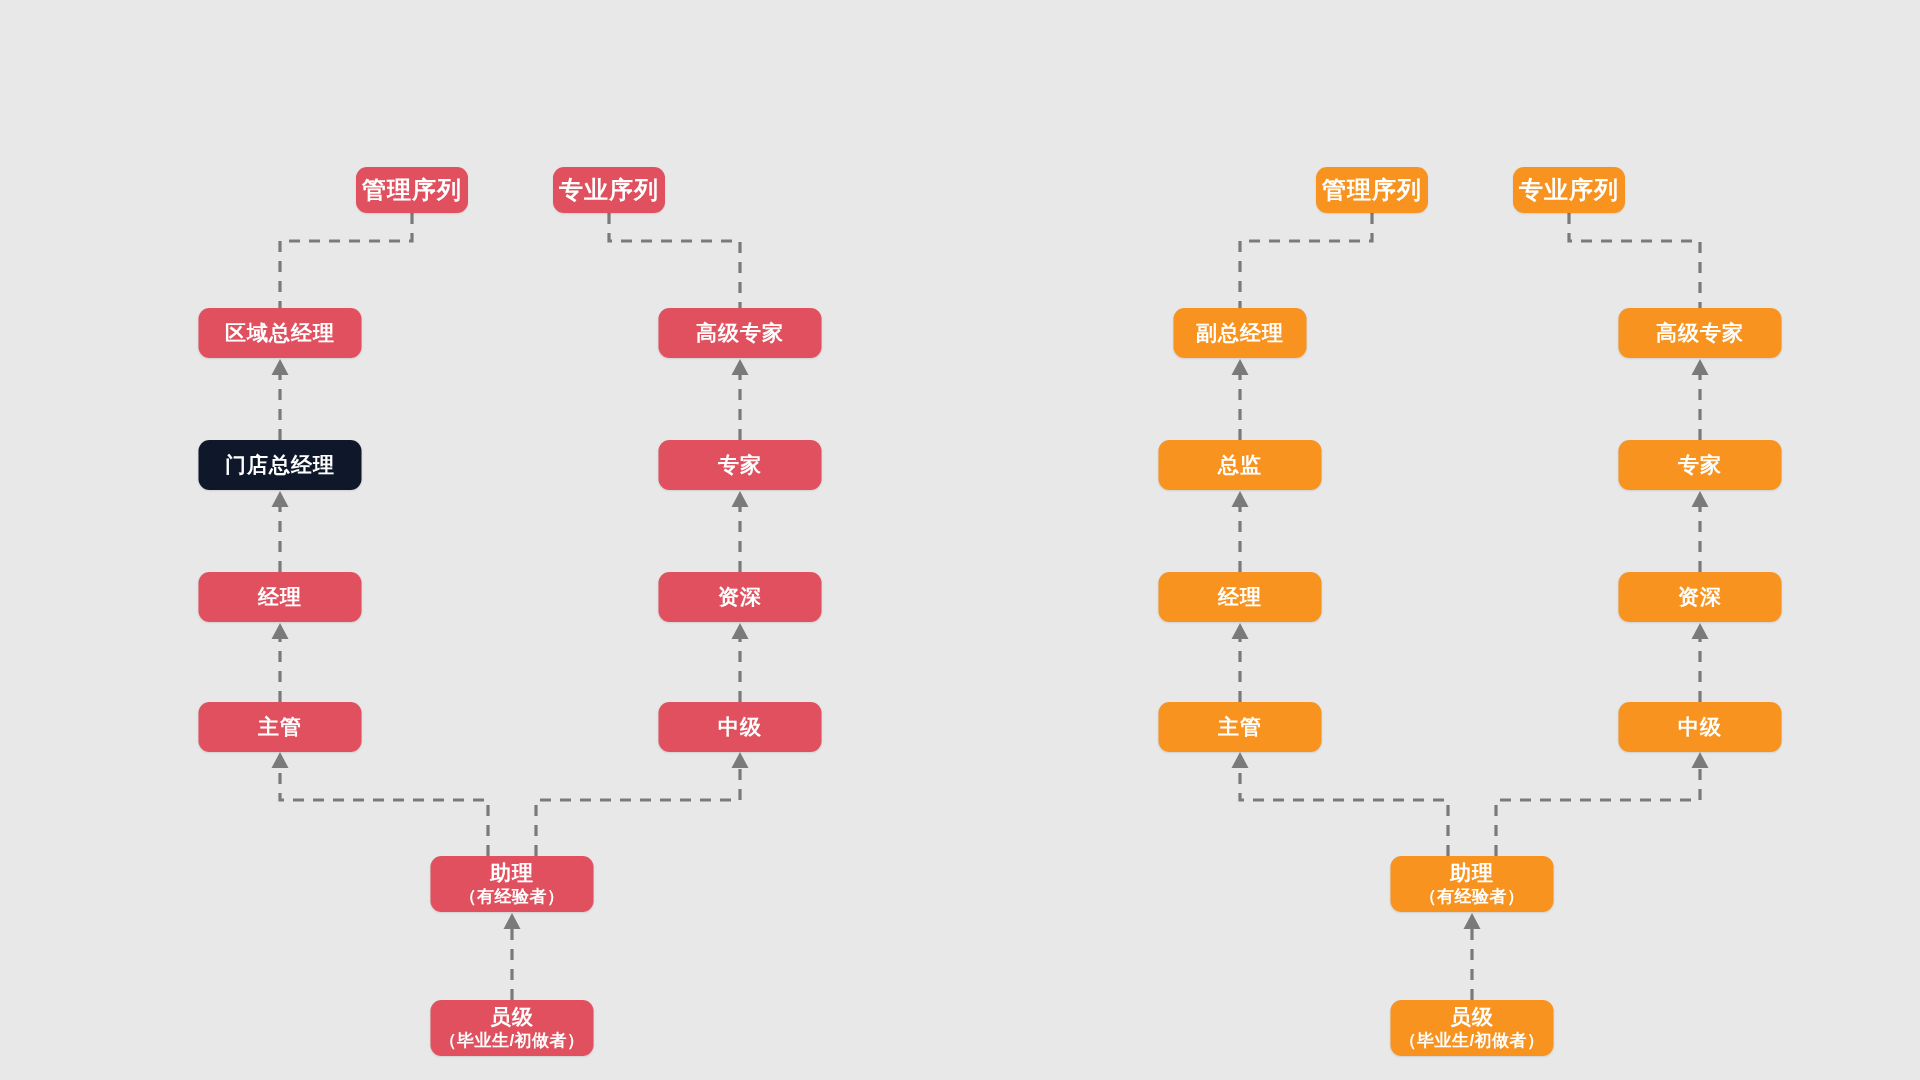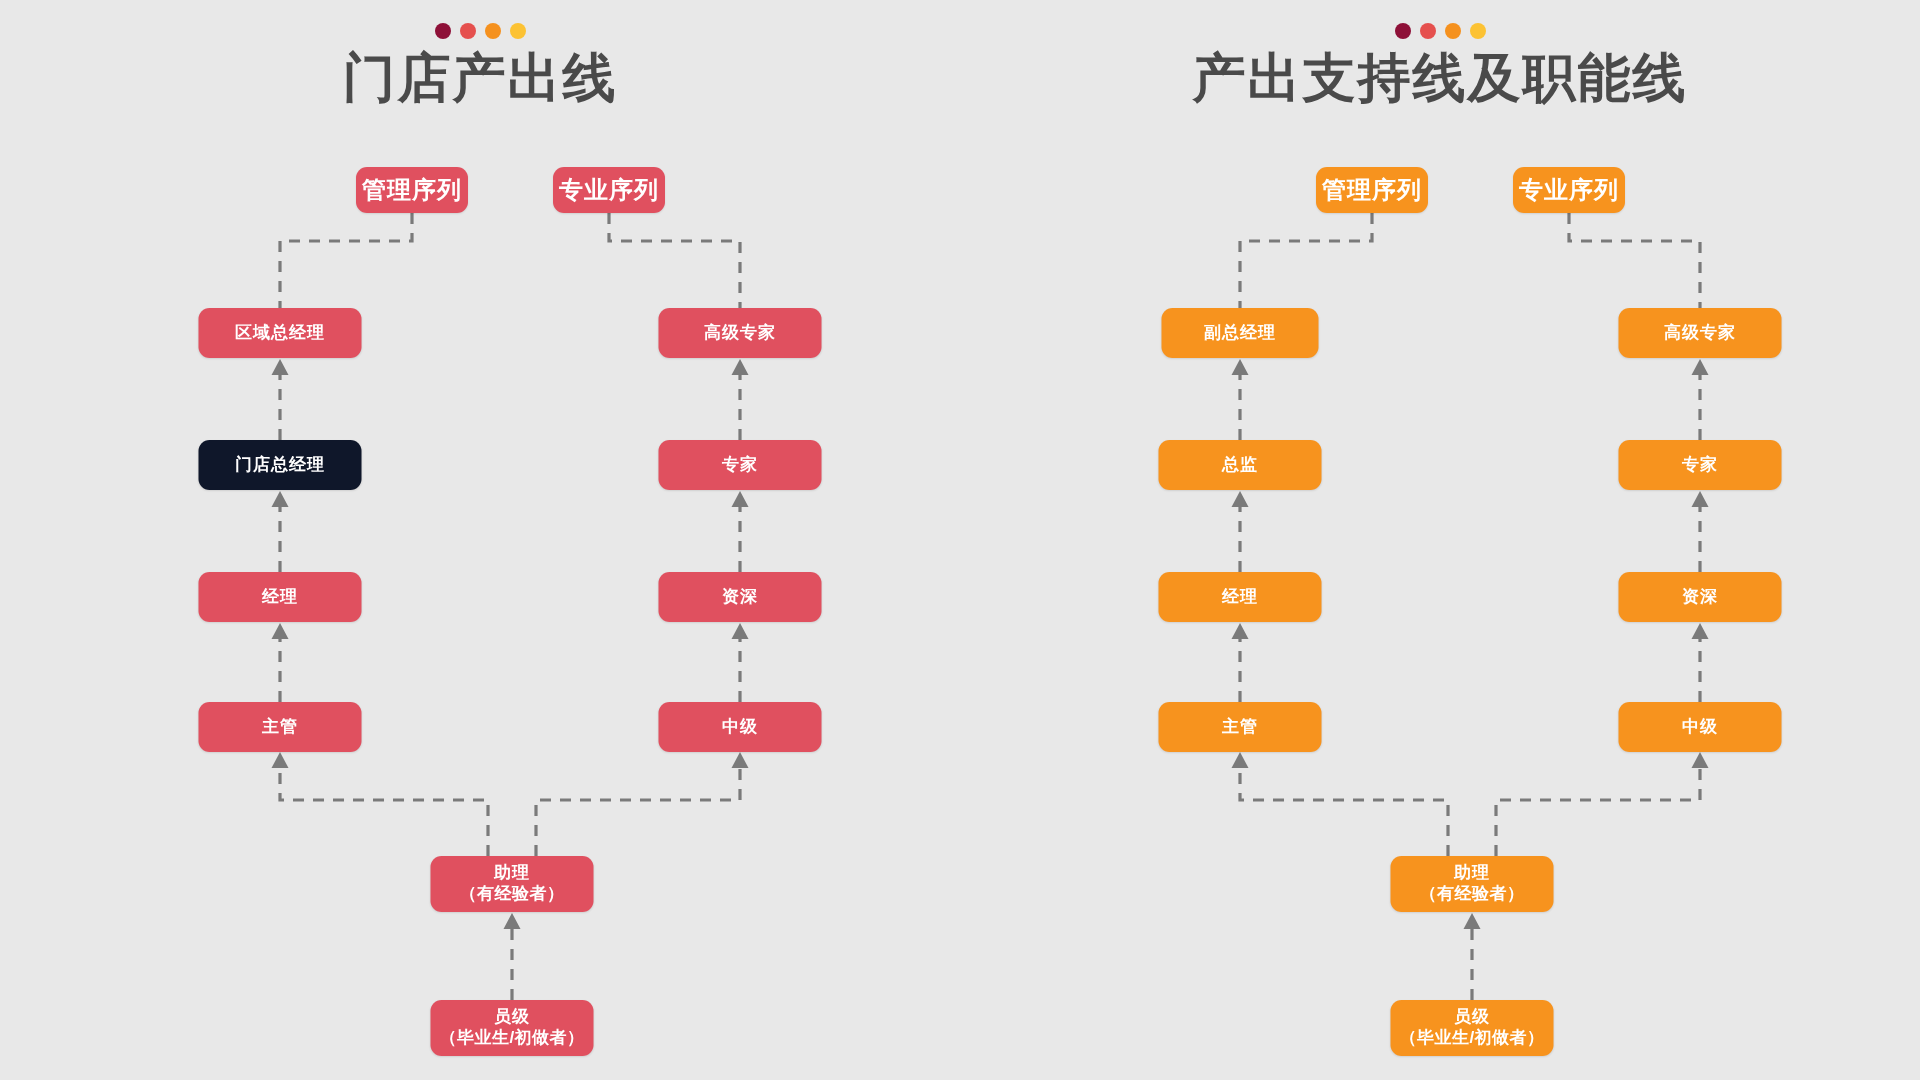--- a/index.html
+++ b/index.html
@@ -78,21 +78,21 @@
     flex-direction: column;
     align-items: center;
     justify-content: center;
     text-align: center;
     font-weight: bold;
     box-shadow: 0 1px 2px rgba(0,0,0,0.10);
     transform: translateX(-50%);
     white-space: nowrap;
   }
   .node .main-line {
-    font-size: 17px;
+    font-size: 21px;
     line-height: 1.18;
     letter-spacing: 1px;
   }
   .node .sub-line {
     font-size: 17px;
     line-height: 1.2;
     letter-spacing: 0.5px;
     margin-top: 1px;
   }
 
@@ -112,29 +112,20 @@
 
   
 </style>
 </head>
 <body>
 
 <div class="page">
 
   <section class="panel" id="panel-left">
 
-    <div class="title-block">
-      <div class="dot-row">
-        <span class="dot" style="background: rgb(142, 16, 56);"></span>
-        <span class="dot" style="background: rgb(229, 80, 78);"></span>
-        <span class="dot" style="background: rgb(245, 145, 30);"></span>
-        <span class="dot" style="background: rgb(252, 194, 51);"></span>
-      </div>
-      <h1 class="panel-title">门店产出线</h1>
-    </div>
 
     <svg class="wires" viewBox="0 0 960 1080" width="960" height="1080">
         <path d="M 412 213 V 241 H 280 V 308" fill="none" stroke="#7a7a7a" stroke-width="3.2" stroke-dasharray="11 9" stroke-linecap="butt"></path>
         <path d="M 609 213 V 241 H 740 V 308" fill="none" stroke="#7a7a7a" stroke-width="3.2" stroke-dasharray="11 9" stroke-linecap="butt"></path>
         <path d="M 280 440 V 373" fill="none" stroke="#7a7a7a" stroke-width="3.2" stroke-dasharray="11 9" stroke-linecap="butt"></path>
         <polygon points="280,359 271.5,375 288.5,375" fill="#7a7a7a"></polygon>
         <path d="M 280 572 V 505" fill="none" stroke="#7a7a7a" stroke-width="3.2" stroke-dasharray="11 9" stroke-linecap="butt"></path>
         <polygon points="280,491 271.5,507 288.5,507" fill="#7a7a7a"></polygon>
         <path d="M 280 702 V 637" fill="none" stroke="#7a7a7a" stroke-width="3.2" stroke-dasharray="11 9" stroke-linecap="butt"></path>
         <polygon points="280,623 271.5,639 288.5,639" fill="#7a7a7a"></polygon>
@@ -189,29 +180,20 @@
         </div>
         <div class="node two-line" style="left: 512px; top: 1000px; background: rgb(224, 80, 95); width: 163px;">
           <div class="main-line">员级</div>
           <div class="sub-line">（毕业生/初做者）</div>
         </div>
       </div>
   </section>
 
   <section class="panel" id="panel-right">
 
-    <div class="title-block">
-      <div class="dot-row">
-        <span class="dot" style="background: rgb(142, 16, 56);"></span>
-        <span class="dot" style="background: rgb(229, 80, 78);"></span>
-        <span class="dot" style="background: rgb(245, 145, 30);"></span>
-        <span class="dot" style="background: rgb(252, 194, 51);"></span>
-      </div>
-      <h1 class="panel-title">产出支持线及职能线</h1>
-    </div>
 
     <svg class="wires" viewBox="0 0 960 1080" width="960" height="1080">
         <path d="M 412 213 V 241 H 280 V 308" fill="none" stroke="#7a7a7a" stroke-width="3.2" stroke-dasharray="11 9" stroke-linecap="butt"></path>
         <path d="M 609 213 V 241 H 740 V 308" fill="none" stroke="#7a7a7a" stroke-width="3.2" stroke-dasharray="11 9" stroke-linecap="butt"></path>
         <path d="M 280 440 V 373" fill="none" stroke="#7a7a7a" stroke-width="3.2" stroke-dasharray="11 9" stroke-linecap="butt"></path>
         <polygon points="280,359 271.5,375 288.5,375" fill="#7a7a7a"></polygon>
         <path d="M 280 572 V 505" fill="none" stroke="#7a7a7a" stroke-width="3.2" stroke-dasharray="11 9" stroke-linecap="butt"></path>
         <polygon points="280,491 271.5,507 288.5,507" fill="#7a7a7a"></polygon>
         <path d="M 280 702 V 637" fill="none" stroke="#7a7a7a" stroke-width="3.2" stroke-dasharray="11 9" stroke-linecap="butt"></path>
         <polygon points="280,623 271.5,639 288.5,639" fill="#7a7a7a"></polygon>
@@ -229,21 +211,21 @@
         <polygon points="512,913 503.5,929 520.5,929" fill="#7a7a7a"></polygon>
       </svg>
 
     <div class="nodes">
         <div class="node seq" style="left: 412px; top: 167px; background: rgb(247, 147, 30);">
           <div class="main-line">管理序列</div>
         </div>
         <div class="node seq" style="left: 609px; top: 167px; background: rgb(247, 147, 30);">
           <div class="main-line">专业序列</div>
         </div>
-        <div class="node rank" style="left: 280px; top: 308px; background: rgb(247, 147, 30); width: 157px;">
+        <div class="node rank" style="left: 280px; top: 308px; background: rgb(247, 147, 30); width: 133px;">
           <div class="main-line">副总经理</div>
         </div>
         <div class="node rank" style="left: 280px; top: 440px; background: rgb(247, 147, 30); width: 163px;">
           <div class="main-line">总监</div>
         </div>
         <div class="node rank" style="left: 280px; top: 572px; background: rgb(247, 147, 30); width: 163px;">
           <div class="main-line">经理</div>
         </div>
         <div class="node rank" style="left: 280px; top: 702px; background: rgb(247, 147, 30); width: 163px;">
           <div class="main-line">主管</div>

